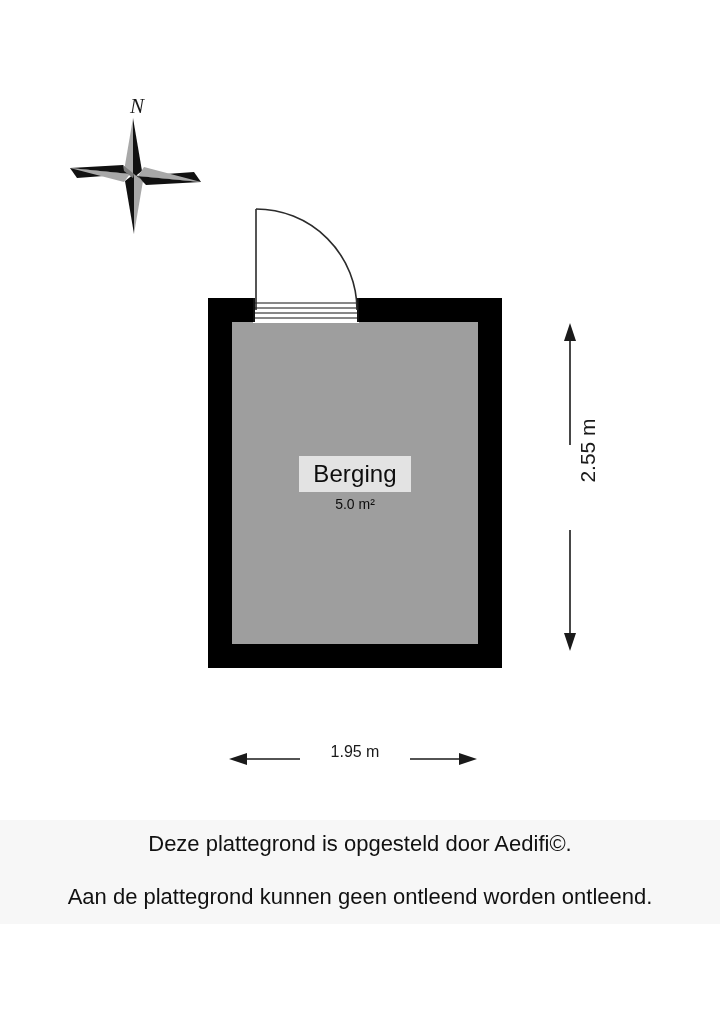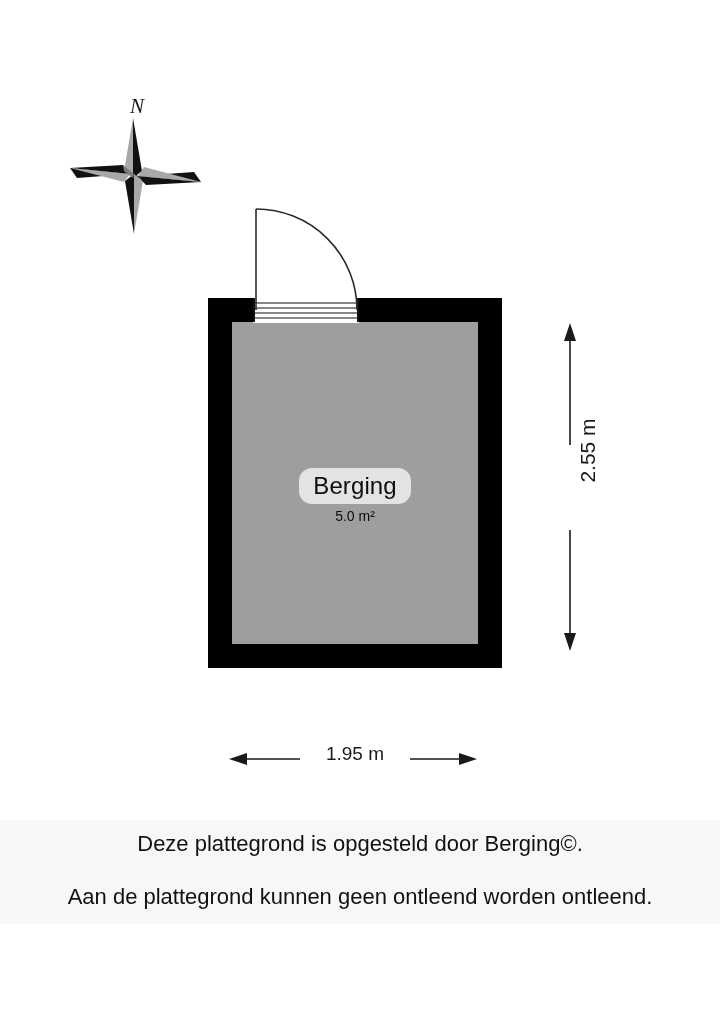--- a/index.html
+++ b/index.html
@@ -60,27 +60,26 @@
   .room-label-group {
     position: absolute;
     left: 232px;
     top: 456px;
     width: 246px;
     text-align: center;
   }
   .room-name-badge {
     display: inline-block;
     background: #e3e3e3;
-    border-radius: 13px;
+    border-radius: 0;
     padding: 5px 14px 6px 14px;
     font-size: 24px;
     color: #0d0d0d;
     line-height: 1.05;
     letter-spacing: 0.1px;
-    margin-top: 12px;
   }
   .room-area {
     margin-top: 5px;
     font-size: 14px;
     color: #0d0d0d;
     line-height: 1.1;
   }
 
   
   .dim-label-vertical {
@@ -93,21 +92,21 @@
     transform-origin: 50% 50%;
     white-space: nowrap;
     line-height: 1;
   }
   .dim-label-horizontal {
     position: absolute;
     left: 303px;
     top: 744px;
     width: 104px;
     text-align: center;
-    font-size: 19px;
+    font-size: 16px;
     color: #1a1a1a;
     white-space: nowrap;
     line-height: 1;
     background: #ffffff;
   }
 
   
   .footer-band {
     position: absolute;
     left: 0;
@@ -204,16 +203,16 @@
   <div class="room-label-group">
     <div class="room-name-badge">Berging</div>
     <div class="room-area">5.0 m²</div>
   </div>
 
   <div class="dim-label-vertical">2.55 m</div>
 
   <div class="dim-label-horizontal">1.95 m</div>
 
   <div class="footer-band"></div>
-  <div class="footer-line footer-line-1">Deze plattegrond is opgesteld door Berging©.</div>
+  <div class="footer-line footer-line-1">Deze plattegrond is opgesteld door Aedifi©.</div>
   <div class="footer-line footer-line-2">Aan de plattegrond kunnen geen ontleend worden ontleend.</div>
 
 </div>
 
 </body></html>

